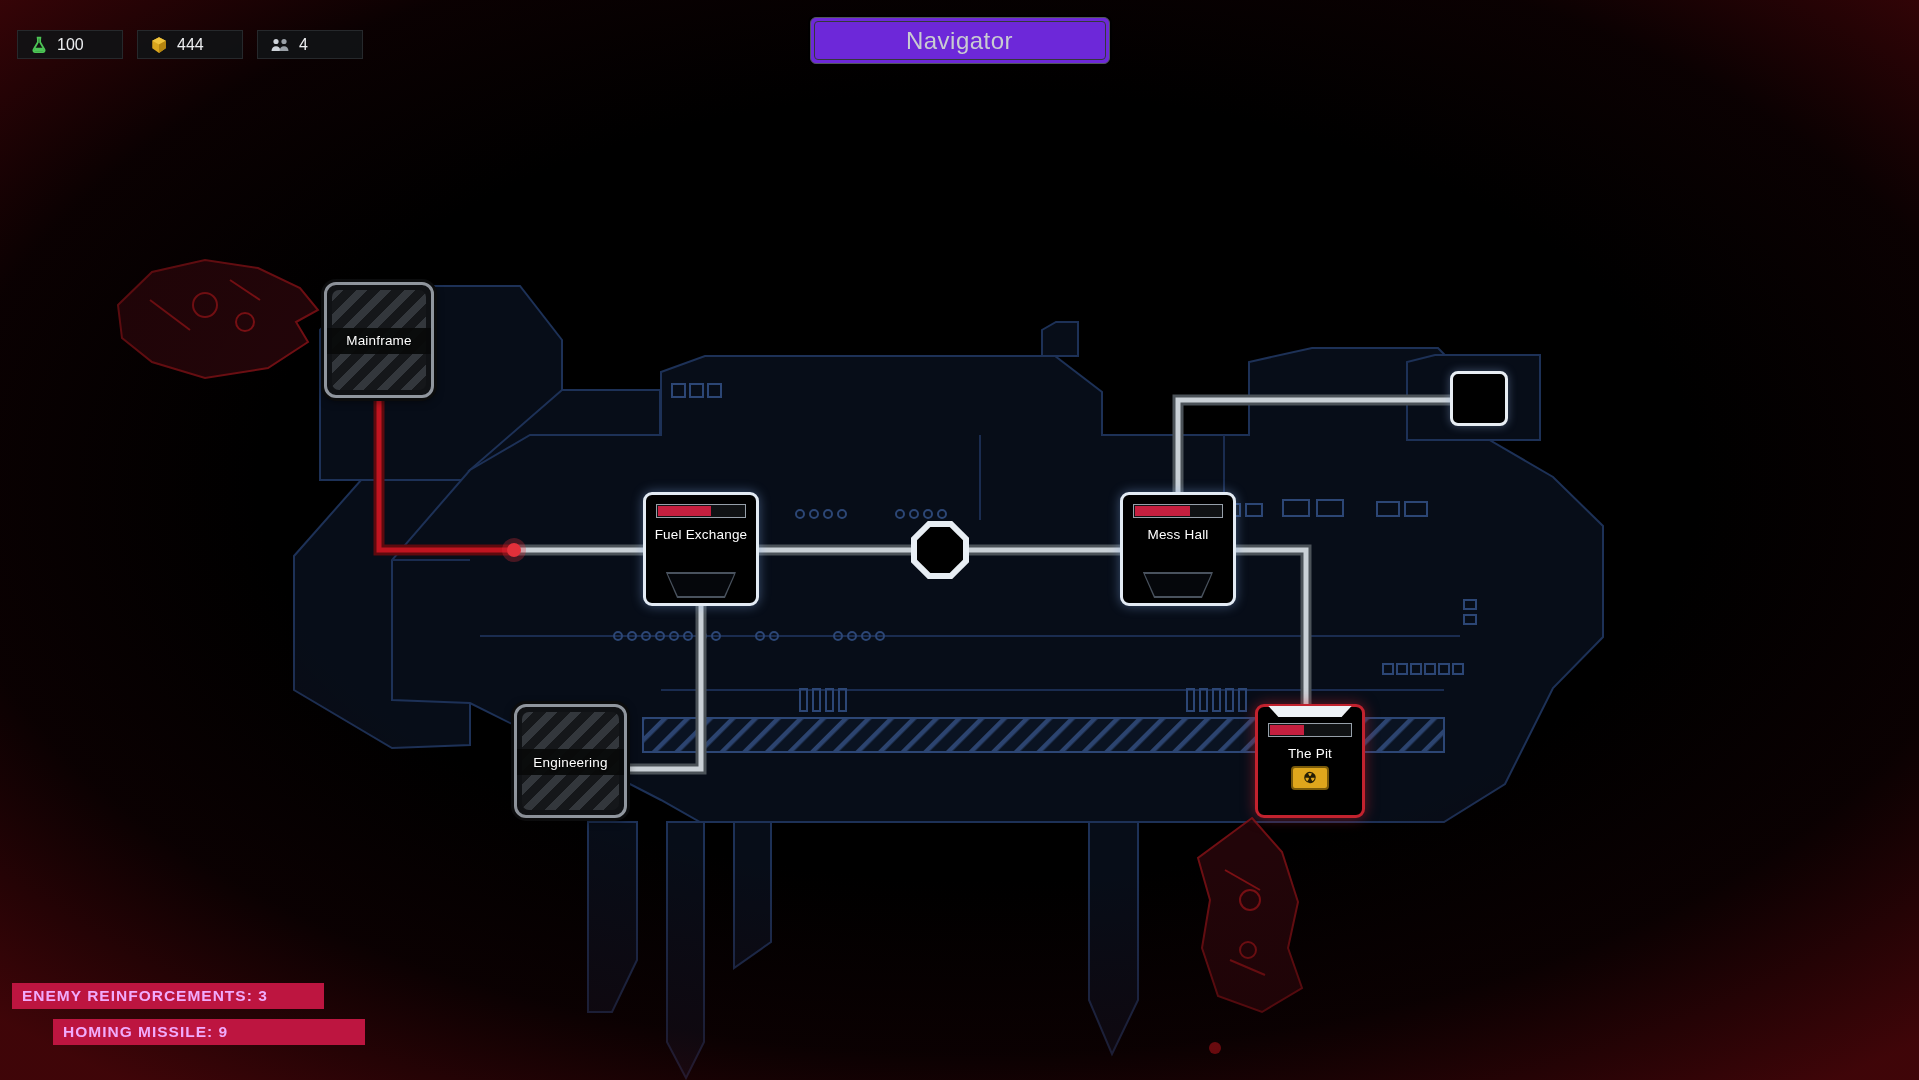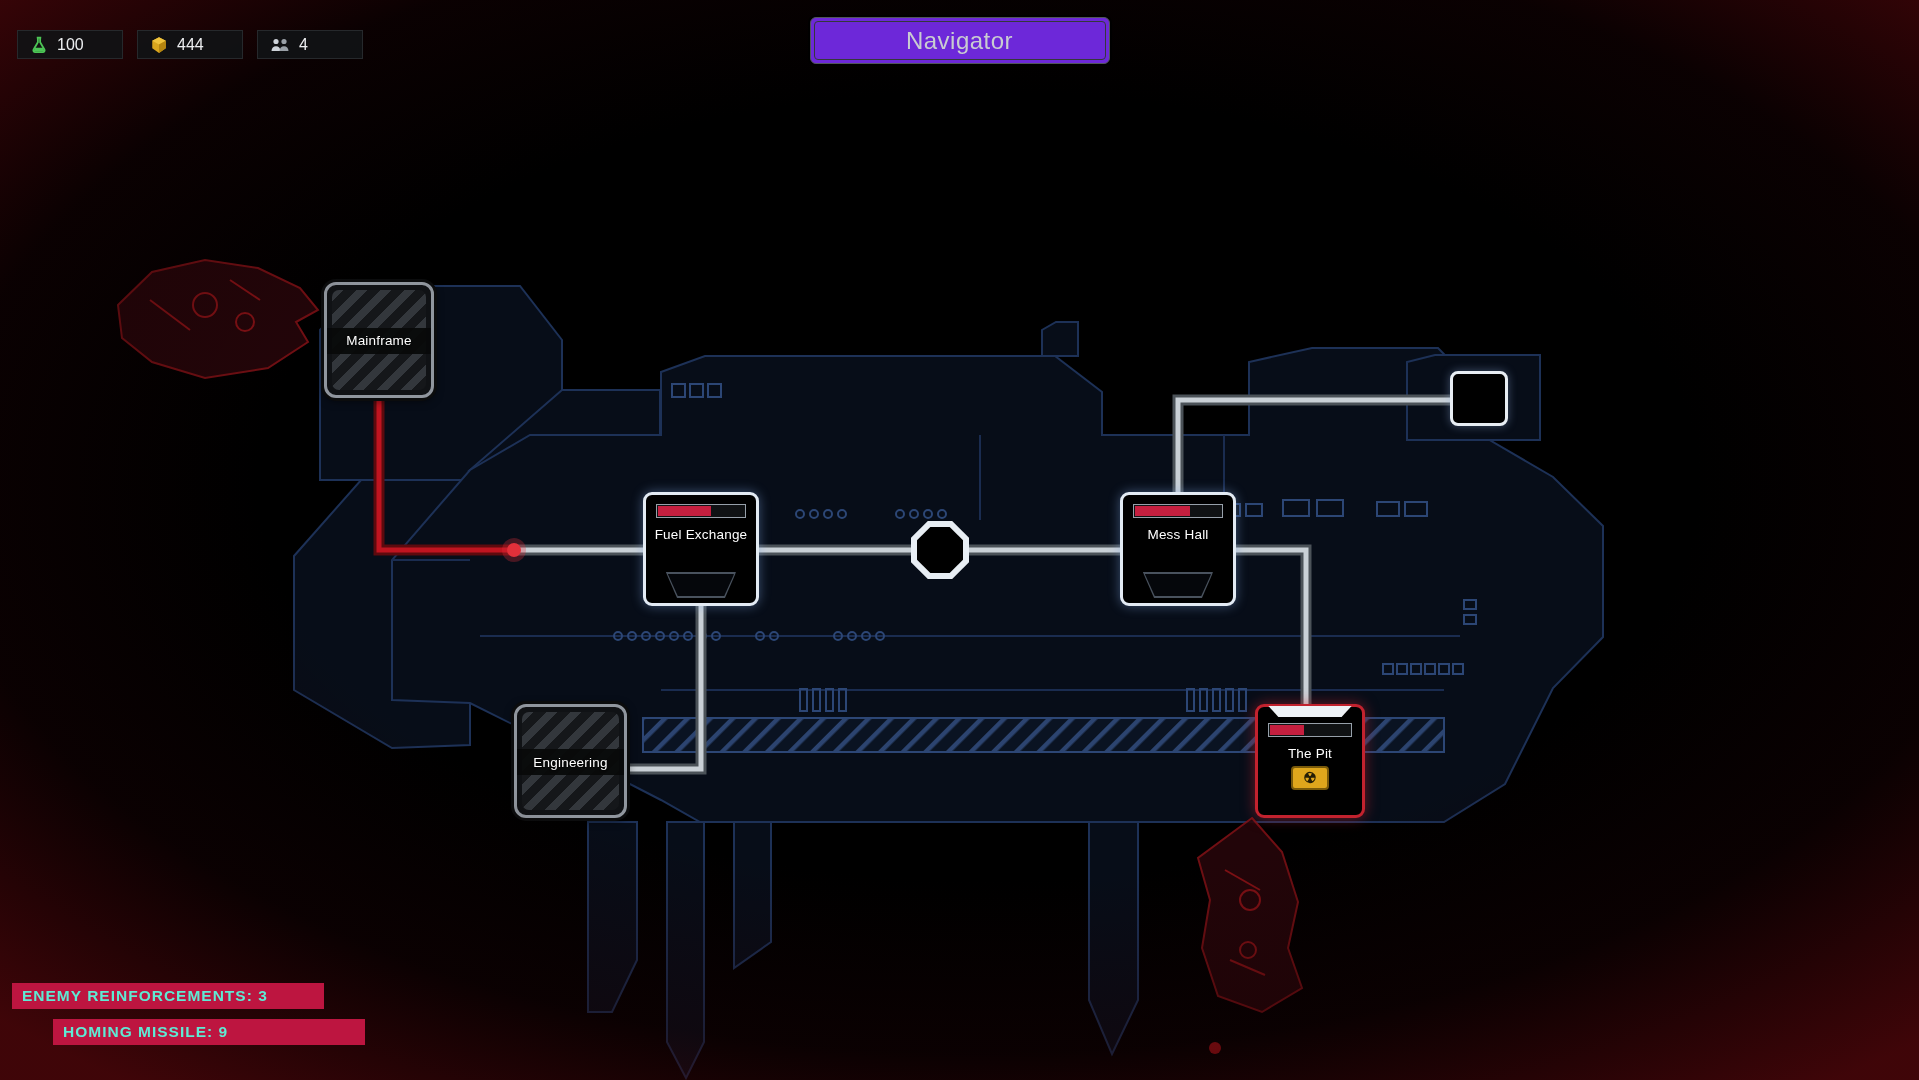--- a/index.html
+++ b/index.html
@@ -43,21 +43,21 @@
     position:absolute; right:0; top:22px; width:243px; height:43px; z-index:10;
     background:linear-gradient(#cdcdcd, #9a9a9a 55%, #878787);
     border:1px solid #55585c; border-right:none; border-radius:3px 0 0 3px;
     display:flex; align-items:center; justify-content:center;
     color:#232527; font-size:21px; letter-spacing:1px; cursor:pointer;
   }
 
   
   .alert-banner {
     position:absolute; left:12px; width:312px; z-index:10;
-    background:#bd1540; color:#5eead4;
+    background:#bd1540; color:#f0abfc;
     font-size:15.5px; font-weight:bold; letter-spacing:1px;
     padding:4px 10px;
   }
   .alert-banner.first  { top:983px; }
   .alert-banner.second { top:1019px;margin-left:41px; }
 
   
   .node { position:absolute; z-index:4; }
 
   .node .label {

